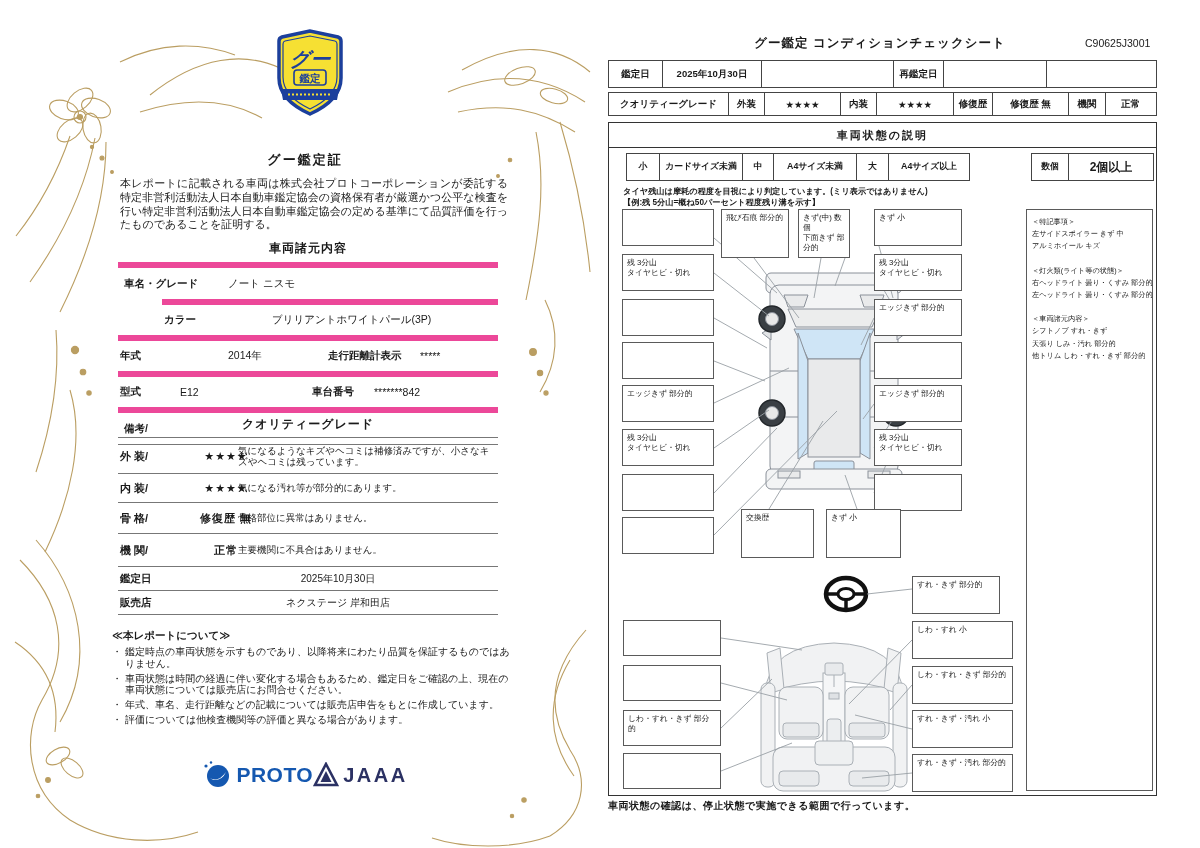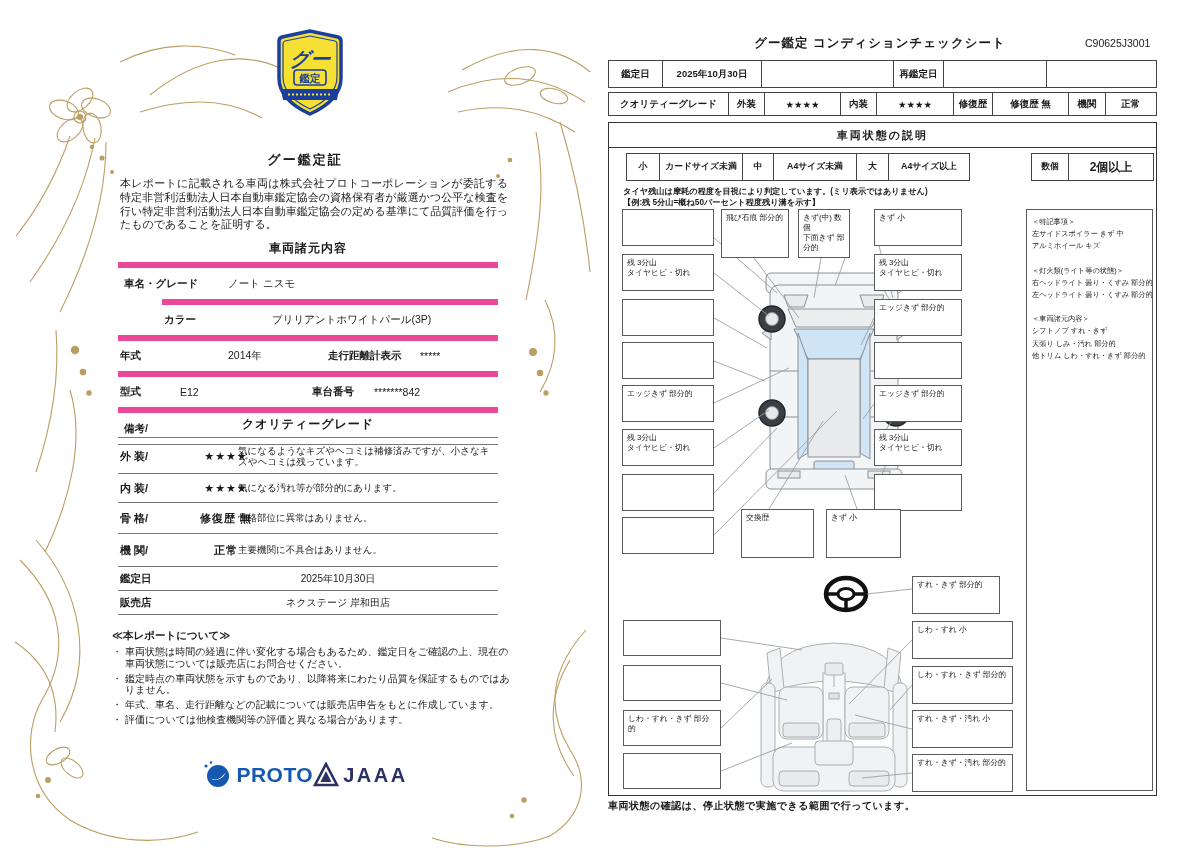--- a/index.html
+++ b/index.html
@@ -190,22 +190,22 @@
         <div class="irow" style="height: 23px;">
           <div class="il">販売店</div>
           <div class="iv">ネクステージ 岸和田店</div>
         </div>
       </div>
   </div>
 
   <div class="abs" style="left:112px;top:629px;width:398px">
     <div class="about-h">≪本レポートについて≫</div>
     <ul id="about-list">
+        <li>鑑定時点の車両状態を示すものであり、以降将来にわたり品質を保証するものではありません。</li>
         <li>車両状態は時間の経過に伴い変化する場合もあるため、鑑定日をご確認の上、現在の車両状態については販売店にお問合せください。</li>
-        <li>鑑定時点の車両状態を示すものであり、以降将来にわたり品質を保証するものではありません。</li>
         <li>年式、車名、走行距離などの記載については販売店申告をもとに作成しています。</li>
         <li>評価については他検査機関等の評価と異なる場合があります。</li>
       </ul>
   </div>
 
   <div class="abs logo-row" style="left:160px;top:760px;width:290px">
     <div class="logo">
       <svg width="30" height="30" viewBox="0 0 30 30">
         <circle cx="16" cy="16" r="11" fill="#1558b0"></circle>
         <path d="M8,18 Q16,23 24,12 Q20,21 11,20 Z" fill="#fff"></path>

